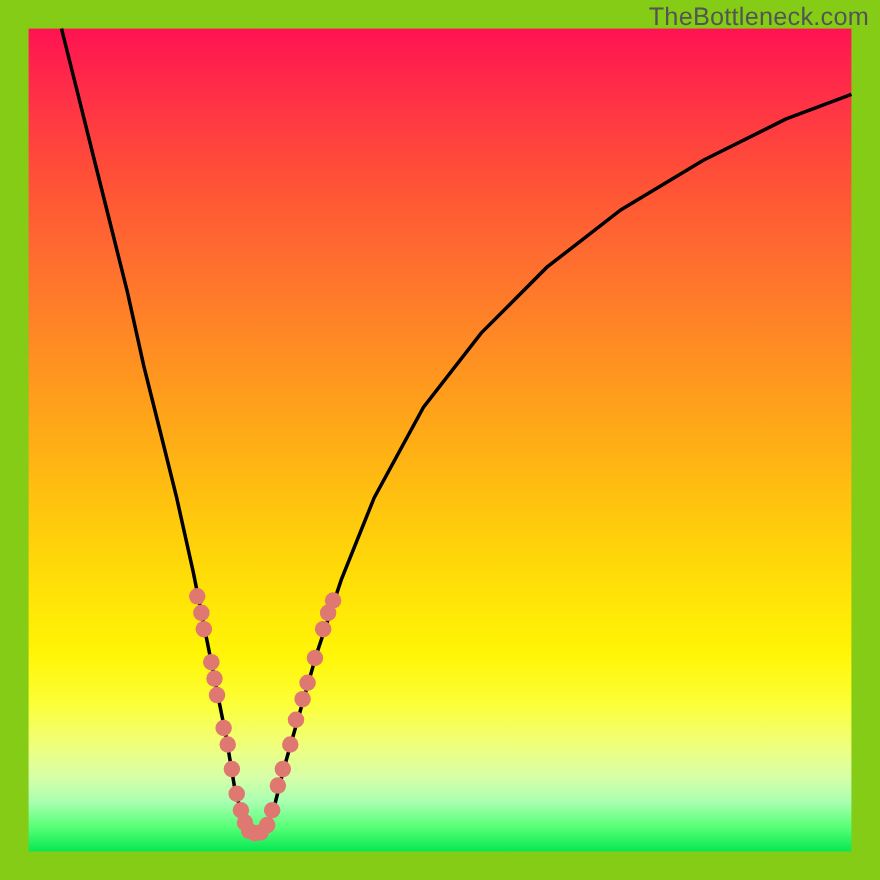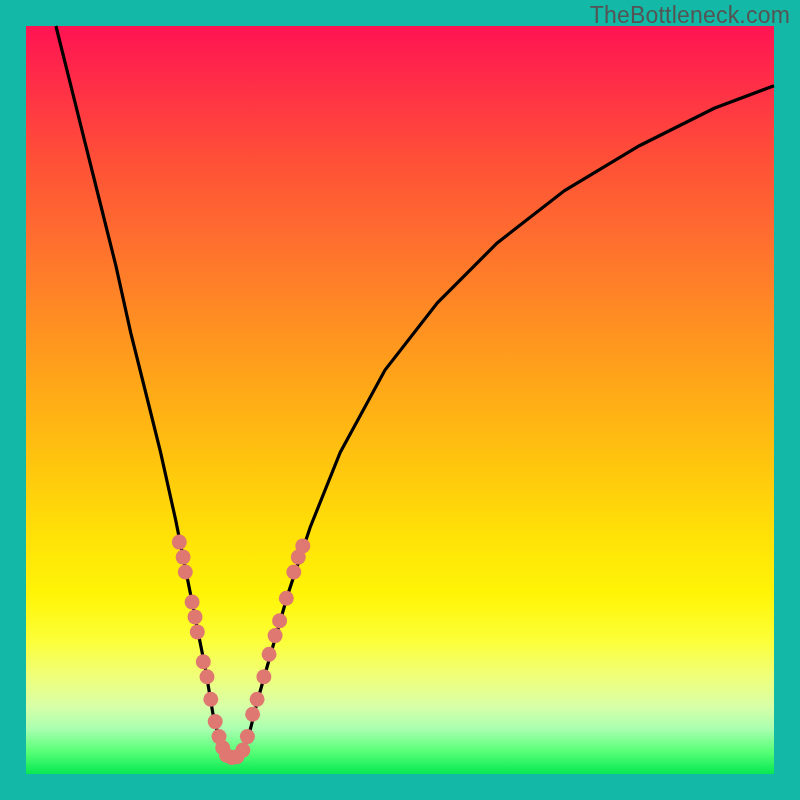--- a/index.html
+++ b/index.html
@@ -10,21 +10,21 @@
     overflow: hidden;
     background: #000;
     font-family: Arial, Helvetica, sans-serif;
   }
   .frame {
     position: absolute;
     left: 0;
     top: 0;
     width: 800px;
     height: 800px;
-    background: #14b8a6;
+    background: #84cc16;
   }
   .plot {
     position: absolute;
     left: 26px;
     top: 26px;
     width: 748px;
     height: 748px;
     
     background: linear-gradient(
       to bottom,

